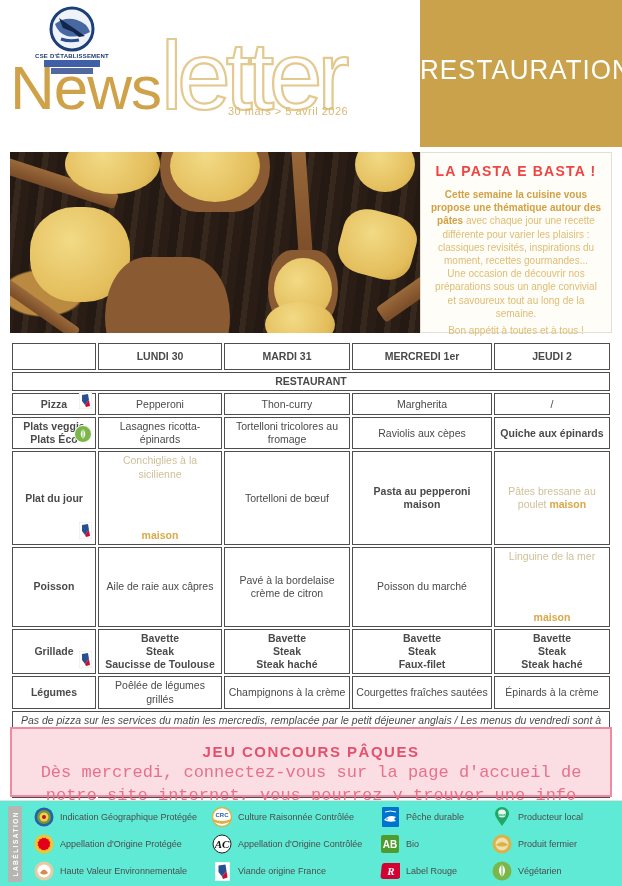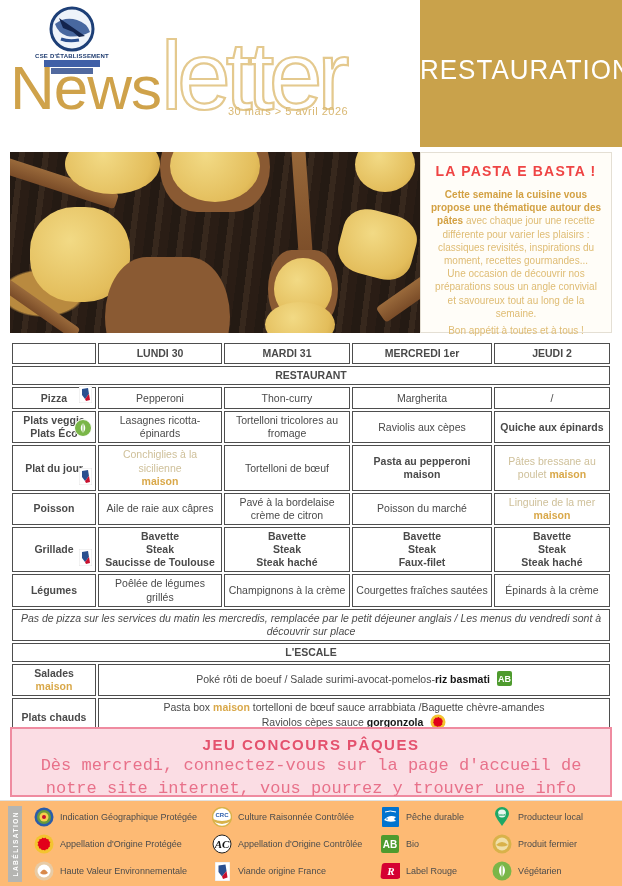--- a/index.html
+++ b/index.html
@@ -39,46 +39,46 @@
            border:1px solid #e4dfd4; text-align:center; padding:10px 9px 0; }
   .intro .title { font-size:14px; font-weight:bold; color:#ef4444; letter-spacing:1.2px; margin-bottom:9px; }
   .intro p { font-size:10px; line-height:1.32; color:#dfbc74; }
   .intro .b { font-weight:bold; color:#d3a143; }
   .intro .gap { margin-top:4px; }
 
   
   table.menu { position:absolute; left:10px; top:341px; width:602px; border-collapse:separate; border-spacing:2px; table-layout:fixed; }
   table.menu td { border:1px solid #4e4e4e; background:#fff; text-align:center; vertical-align:middle;
                   font-size:10.5px; color:#4a4a4a; padding:2px 3px; line-height:1.25; }
-  td.dayhead { background:#6f6f6f; border-color:#5c5c5c; color:#fff; font-weight:bold; font-size:10.5px; height:21px; }
+  td.dayhead { background:#6f6f6f; border-color:#5c5c5c; color:#fff; font-weight:bold; font-size:10.5px; height:27px; }
   td.corner { background:#6f6f6f; border-color:#5c5c5c; }
   td.band { background:#d6a63c; border-color:#b98f2f; color:#fff; font-weight:bold; font-size:10.5px; height:15px; }
   td.rowlabel { background:#d1a44a; border-color:#a8823a; color:#fff; font-weight:bold; font-size:9.5px;
                 text-align:left; padding-left:6px; position:relative;margin-top:44px; }
   td.rowlabel .ric { position:absolute; right:3px; bottom:2px; }
   td.note { border:none; background:transparent; text-align:left; font-style:italic; color:#8b8b8b;
             font-size:9.5px; padding-left:6px; height:17px; }
   td.escband { background:#f3e5c9; border-color:#c9bb9b; color:#3c3c3c; font-weight:bold; font-size:10.5px; height:16px; }
   td.esclabel { background:#f3e5c9; border-color:#9a8f74; color:#2f2f2f; font-weight:bold; font-size:9.5px;
                 text-align:left; padding-left:6px; }
   .gold  { color:#d9a849; }
-  .goldb { color:#d9a849; font-weight:bold; }
+  .goldb { color:#d9a849; font-weight:bold;margin-top:48px; }
   .tan   { color:#cfc09a; }
   .blk   { color:#161616; font-weight:bold; }
   .line  { display:block; }
   .inl-ic { display:inline-block; vertical-align:middle; margin-left:4px; }
 
   
   .contest { position:absolute; left:10px; top:727px; width:602px; height:70px; background:#fbdde4;
-             border:2px solid #ef8ba0; text-align:center; padding-top:7px; }
+             border:2px solid #ef8ba0; text-align:center; padding-top:14px; }
   .contest .title { font-size:15px; font-weight:bold; color:#e4516d; letter-spacing:1.5px; }
   .contest .body { font-size:17px; color:#e8718a; line-height:1.35; padding:2px 16px 0;font-family:Liberation Mono, monospace; }
 
   
-  .footer { position:absolute; left:0; top:800px; width:622px; height:86px; background:#fdba74; border-top:1px solid #e2e2e0; }
+  .footer { position:absolute; left:0; top:800px; width:622px; height:86px; background:#5eead4; border-top:1px solid #e2e2e0; }
   .vstrip { position:absolute; left:8px; top:5px; width:14px; height:76px; background:#b5b5b2;
             display:flex; align-items:center; justify-content:center; }
   .vstrip span { writing-mode:vertical-rl; transform:rotate(180deg); color:#fff; font-size:6.5px;
                  letter-spacing:1.5px; font-weight:bold; }
   .legend { position:absolute; left:34px; top:6px; display:grid; grid-template-columns:178px 168px 112px 130px; }
   .legend .col { display:flex; flex-direction:column; justify-content:space-between; height:74px; }
   .legend .item { display:flex; align-items:center; gap:6px; }
   .legend .item .lbl { font-size:9px; color:#4c4c4c; }
   .ic { width:20px; height:20px; flex:0 0 20px; display:flex; align-items:center; justify-content:center; }
 </style>

